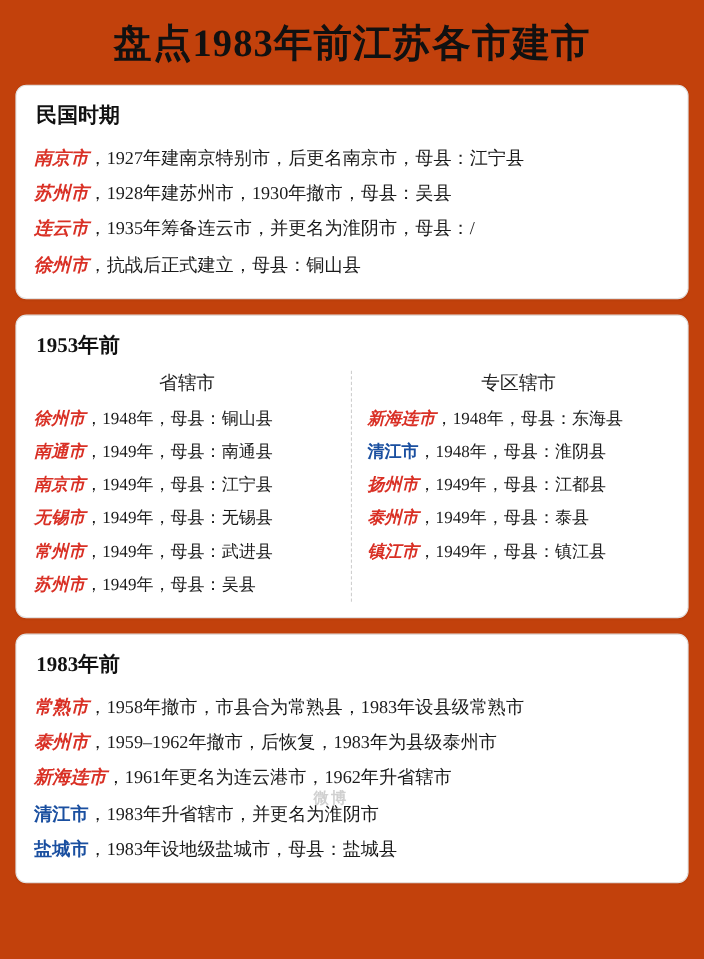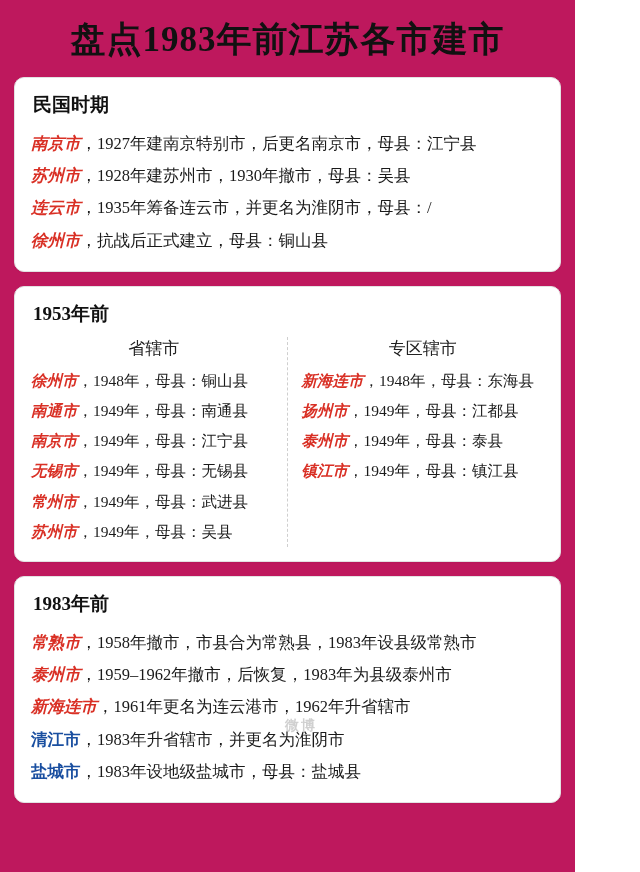--- a/index.html
+++ b/index.html
@@ -7,23 +7,23 @@
     margin: 0;
     padding: 0;
     width: 640px;
     background: #ffffff;
   }
   body {
     font-family: "Liberation Serif", "DejaVu Serif", serif;
     color: #1a1a1a;
   }
   .page {
-    width: 575px;
+    width: 640px;
     min-height: 872px;
-    background: #be185d;
+    background: #c2410c;
     padding: 10px 14px 14px 14px;
   }
   .title {
     text-align: center;
     font-size: 35px;
     font-weight: bold;
     letter-spacing: 1px;
     color: #111111;
     margin: 6px 0 14px 0;
     font-family: "Liberation Serif", "DejaVu Serif", serif;
@@ -138,20 +138,23 @@
         <div class="line">
           <span class="city">苏州市</span><span>，1949年，母县：吴县</span>
         </div>
       </div>
       <div class="col col-right">
         <div class="col-head">专区辖市</div>
         <div class="line">
           <span class="city">新海连市</span><span>，1948年，母县：东海县</span>
         </div>
         <div class="line">
+          <span class="city-blue">清江市</span><span>，1948年，母县：淮阴县</span>
+        </div>
+        <div class="line">
           <span class="city">扬州市</span><span>，1949年，母县：江都县</span>
         </div>
         <div class="line">
           <span class="city">泰州市</span><span>，1949年，母县：泰县</span>
         </div>
         <div class="line">
           <span class="city">镇江市</span><span>，1949年，母县：镇江县</span>
         </div>
       </div>
     </div>

